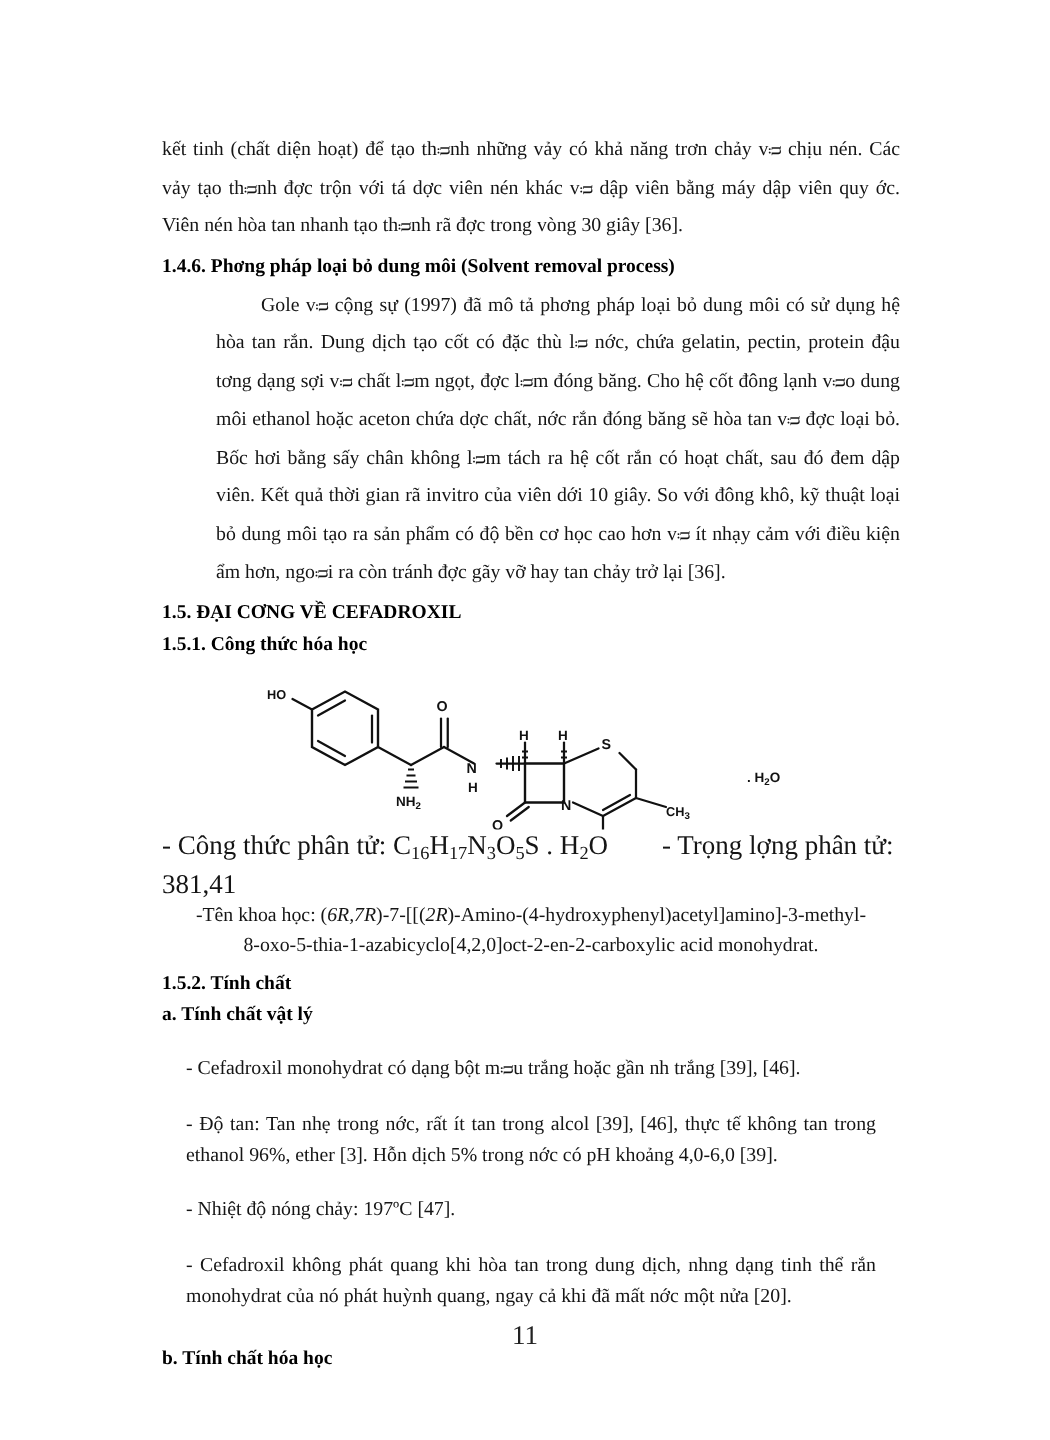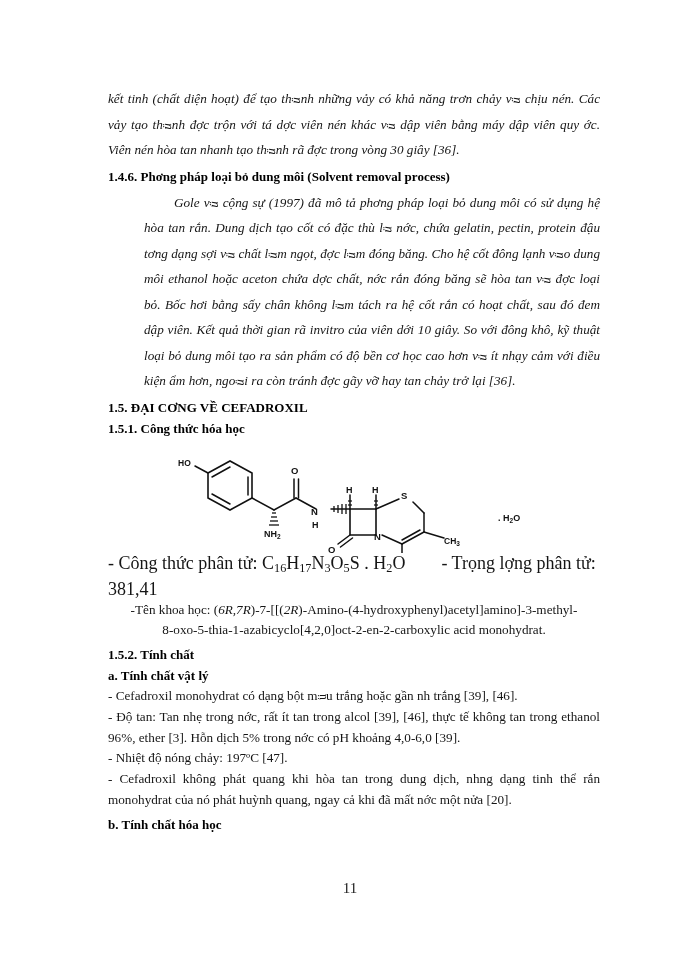--- a/index.html
+++ b/index.html
@@ -23,21 +23,20 @@
     width: 492px;
   }
   
   .para {
     font-size: 13.2px;
     line-height: 25.5px;
     text-align: justify;
     text-justify: inter-word;
     margin: 0;
     color: #151515;
-    font-style: italic;
   }
   .para.indent {
     text-indent: 30px;
     margin-left: 36px;
   }
   
   .hd {
     font-weight: bold;
     font-size: 13px;
     line-height: 21px;
@@ -74,31 +73,31 @@
   .sci-name {
     font-size: 13.2px;
     line-height: 20.5px;
     margin: 0;
     text-align: center;
     color: #151515;
   }
   .prop-line {
     font-size: 13.2px;
     line-height: 20.8px;
-    margin: 0;
+    margin: 16px;
     text-align: justify;
     color: #151515;
   }
   .page-num {
     position: absolute;
     left: 0;
     right: 0;
     top: 880px;
     text-align: center;
-    font-size: 15px;
+    font-size: 18px;
     font-family: "Liberation Serif", serif;
     color: #222222;
   }
   .nb { white-space: pre; }
 </style>
 </head>
 <body>
 
 <div class="page">
   <div class="content">

